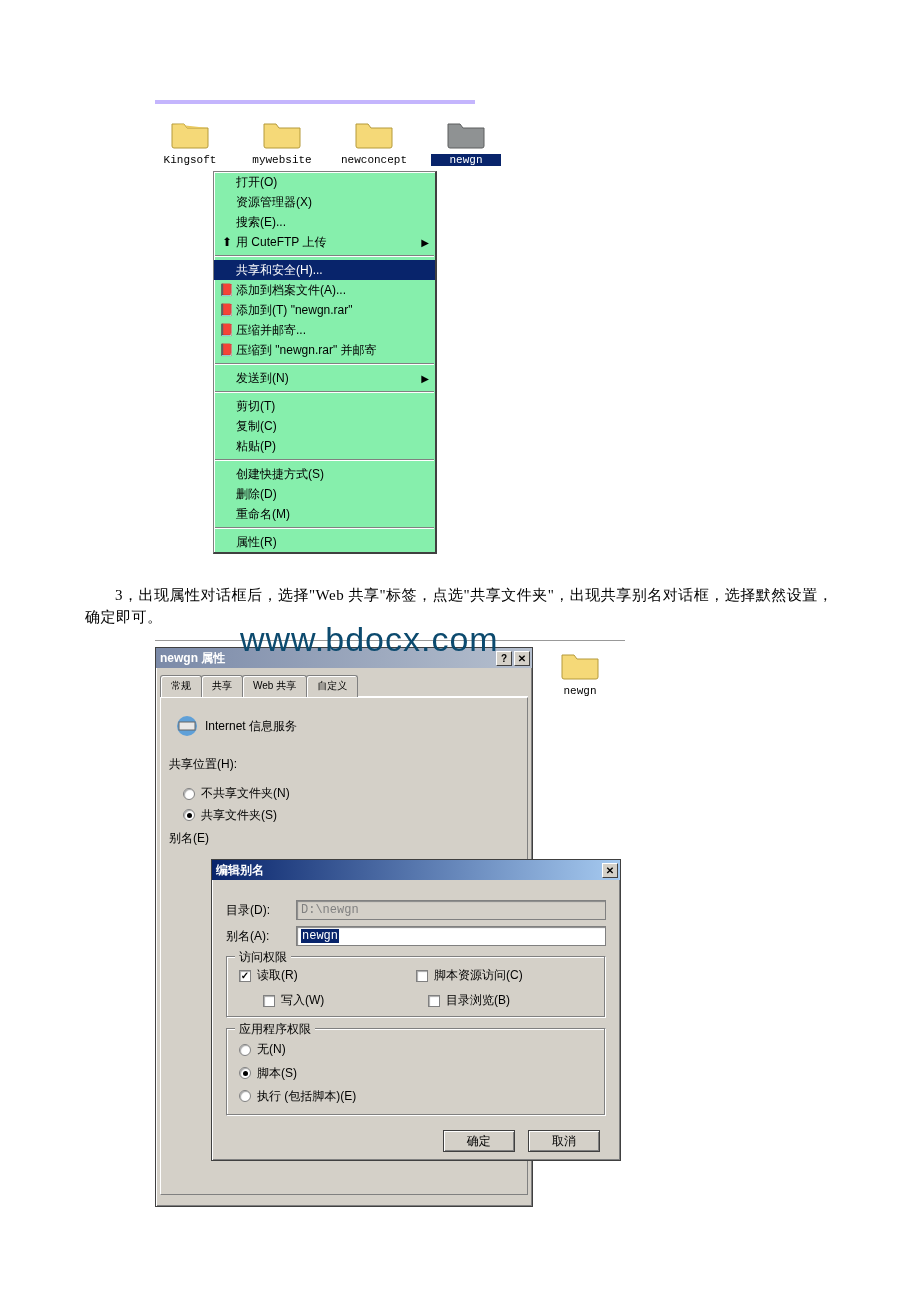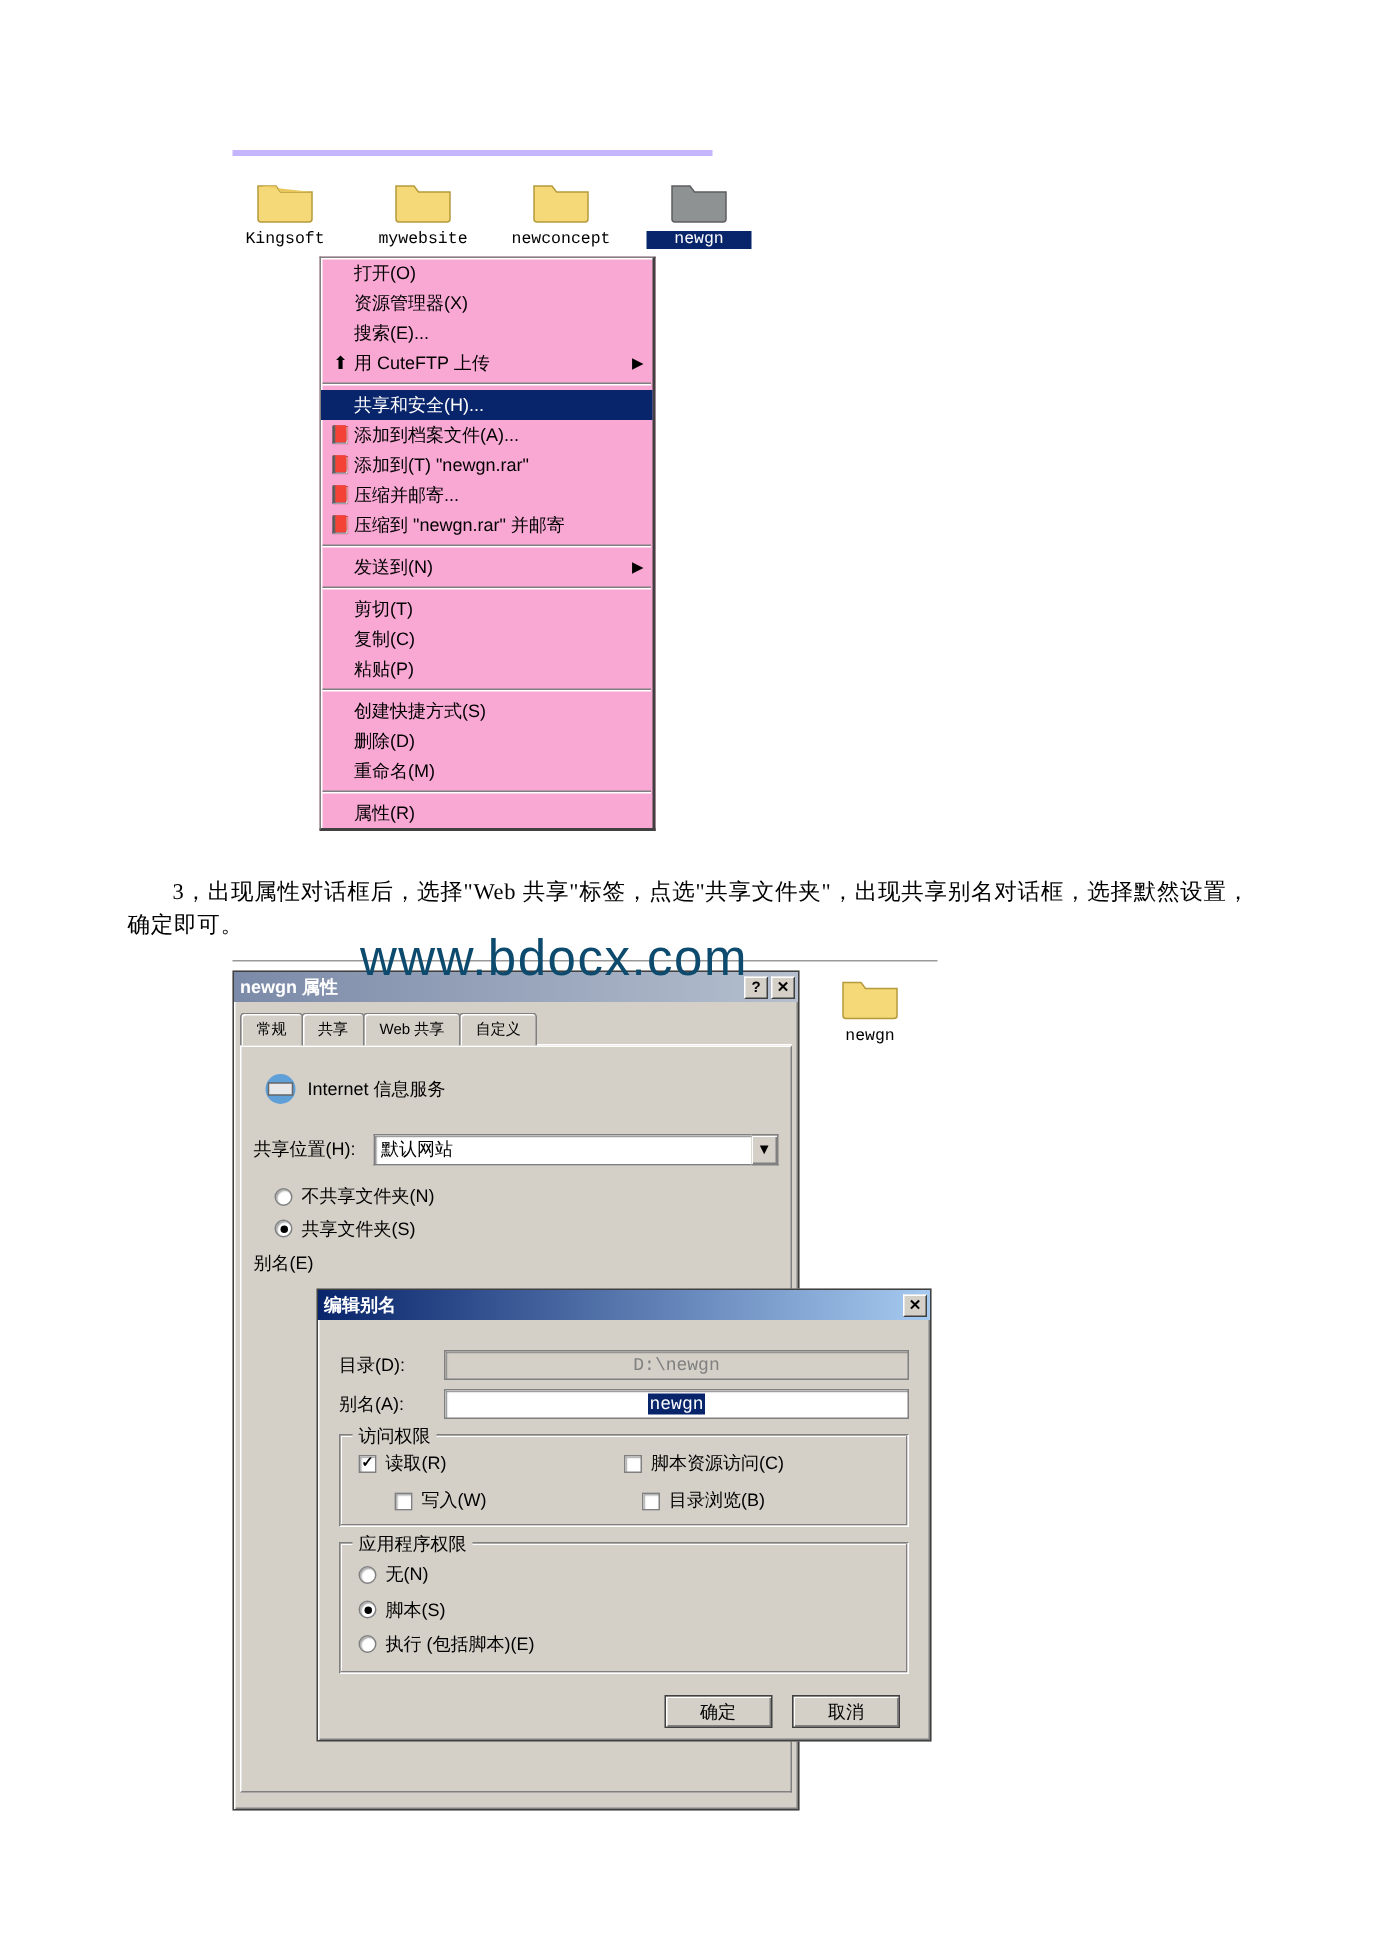--- a/index.html
+++ b/index.html
@@ -6,21 +6,21 @@
 body { background: #fff; font-family: "SimSun", "宋体", sans-serif; font-size: 12px; color: #000; width: 920px; position: relative; }
 .page { padding: 100px 85px 40px 85px; }
 
 
 .fig1 { position: relative; width: 320px; height: 470px; margin-left: 70px; border-top: 4px solid #c4b5fd; }
 .folder { position: absolute; width: 70px; text-align: center; }
 .folder-icon svg { width: 40px; height: 34px; display: block; margin: 0 auto 4px; }
 .folder-label { font-family: "Courier New", monospace; font-size: 11px; }
 .folder.sel .folder-label { background: #08246b; color: #fff; padding: 0 1px; }
 .folder.sel .folder-icon svg path { filter: grayscale(60%); }
-.ctxmenu { position: absolute; top: 67px; left: 58px; width: 224px; background: #f9a8d4; border: 1px solid #808080; border-right: 2px solid #404040; border-bottom: 2px solid #404040; box-shadow: inset 1px 1px 0 #fff; }
+.ctxmenu { position: absolute; top: 67px; left: 58px; width: 224px; background: #86efac; border: 1px solid #808080; border-right: 2px solid #404040; border-bottom: 2px solid #404040; box-shadow: inset 1px 1px 0 #fff; }
 .ctxmenu .mi { display: flex; align-items: center; height: 20px; padding: 0 6px 0 4px; position: relative; }
 .ctxmenu .mi.sel { background: #08246b; color: #fff; }
 .ctxmenu .mi .ic { width: 18px; display: inline-flex; justify-content: center; }
 .ctxmenu .mi .txt { flex: 1; font-size: 12px; }
 .ctxmenu .mi .arr { font-size: 10px; }
 .ctxmenu .sep { height: 0; margin: 3px 1px; border-top: 1px solid #808080; border-bottom: 1px solid #fff; }
 
 
 .para { margin: 14px 0 12px 0; text-indent: 2em; font-size: 15px; line-height: 22px; letter-spacing: 0.5px; font-family: "SimSun", serif; }
 .watermark { position: absolute; left: 240px; top: 620px; font-size: 34px; color: #0c4a6e; font-family: Arial, sans-serif; letter-spacing: 1px; pointer-events: none; z-index: 5; }
@@ -41,21 +41,21 @@
 .combo { flex: 1; display: flex; }
 .combo input { flex: 1; border: 1px solid #808080; border-right: none; background: #fff; box-shadow: inset 1px 1px 1px #888; font-family: "SimSun"; font-size: 12px; padding: 2px 4px; }
 .combo .drop { width: 18px; border: 1px solid #808080; border-left:none; background: #d4d0c8; box-shadow: inset 1px 1px 0 #fff, inset -1px -1px 0 #808080; display: flex; align-items: center; justify-content: center; font-size: 10px; }
 .radio, .check { display: inline-flex; align-items: center; margin-right: 10px; font-size: 12px; }
 .radio .bullet { width: 12px; height: 12px; border-radius: 50%; background: #fff; border: 1px solid #808080; margin-right: 6px; display: inline-flex; align-items: center; justify-content: center; box-shadow: inset 1px 1px 1px #aaa; }
 .radio.on .bullet::after { content: ""; width: 5px; height: 5px; background: #000; border-radius: 50%; }
 .check .box { width: 12px; height: 12px; background: #fff; border: 1px solid #808080; margin-right: 6px; box-shadow: inset 1px 1px 1px #aaa; display: inline-flex; align-items: center; justify-content: center; font-size: 10px; line-height: 1; }
 .check.on .box::after { content: "✓"; font-weight: bold; }
 .group { border: 1px solid #808080; border-right-color: #fff; border-bottom-color: #fff; box-shadow: inset -1px -1px 0 #808080, inset 1px 1px 0 #fff; margin: 10px 0 4px; padding: 10px 12px 8px; position: relative; }
 .group .legend { position: absolute; top: -8px; left: 8px; background: #d4d0c8; padding: 0 4px; font-size: 12px; }
-.sunken { background: #fff; border: 1px solid #808080; box-shadow: inset 1px 1px 1px #888; padding: 2px 4px; font-family: "Courier New", monospace; font-size: 12px; text-align: center; }
+.sunken { background: #fff; border: 1px solid #808080; box-shadow: inset 1px 1px 1px #888; padding: 2px 4px; font-family: "Courier New", monospace; font-size: 12px; }
 .sunken.ro { background: #d4d0c8; color: #808080; }
 .btn { min-width: 72px; height: 22px; background: #d4d0c8; border: 1px solid #404040; box-shadow: inset 1px 1px 0 #fff, inset -1px -1px 0 #808080; font-size: 12px; font-family: "SimSun"; }
 .btnrow { text-align: right; padding: 10px 6px 4px 0; }
 .hl { background: #08246b; color: #fff; padding: 0 1px; }
 
 
 .fig2 .lone-folder { position: absolute; top: 6px; left: 390px; width: 70px; text-align: center; }
 </style>
 </head>
 <body>
@@ -209,24 +209,20 @@
           <span style="width:36px;display:inline-flex;justify-content:center;">
             <svg width="28" height="28" viewBox="0 0 28 28">
                 <circle cx="14" cy="14" r="10" fill="#5fa0d8"></circle>
                 <rect x="6" y="10" width="16" height="8" fill="#e8e8e8" stroke="#666"></rect>
               </svg>
           </span>
           <span class="lbl">Internet 信息服务</span>
         </div>
         <div class="row" style="margin-top:16px;">
           <span class="lbl" style="width:80px;">共享位置(H):</span>
-          <div class="combo">
-            <input value="默认网站" style="">
-            <span class="drop">▼</span>
-          </div>
         </div>
         <div style="margin:12px 0 4px 14px;">
           <label class="radio">
               <span class="bullet"></span>
               <span>不共享文件夹(N)</span>
             </label>
         </div>
         <div style="margin:4px 0 0 14px;">
           <label class="radio on">
               <span class="bullet"></span>

